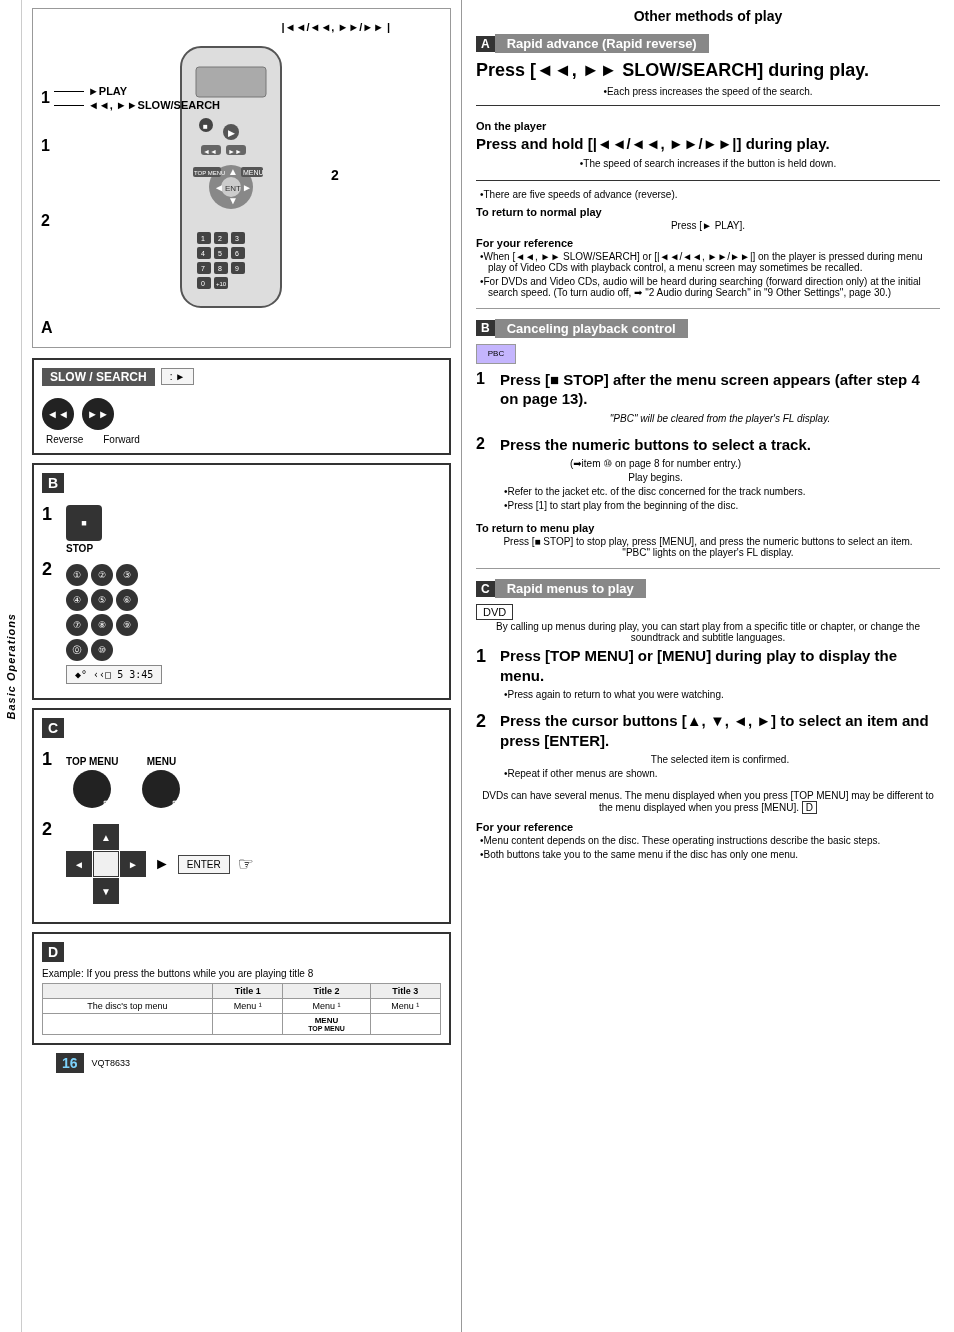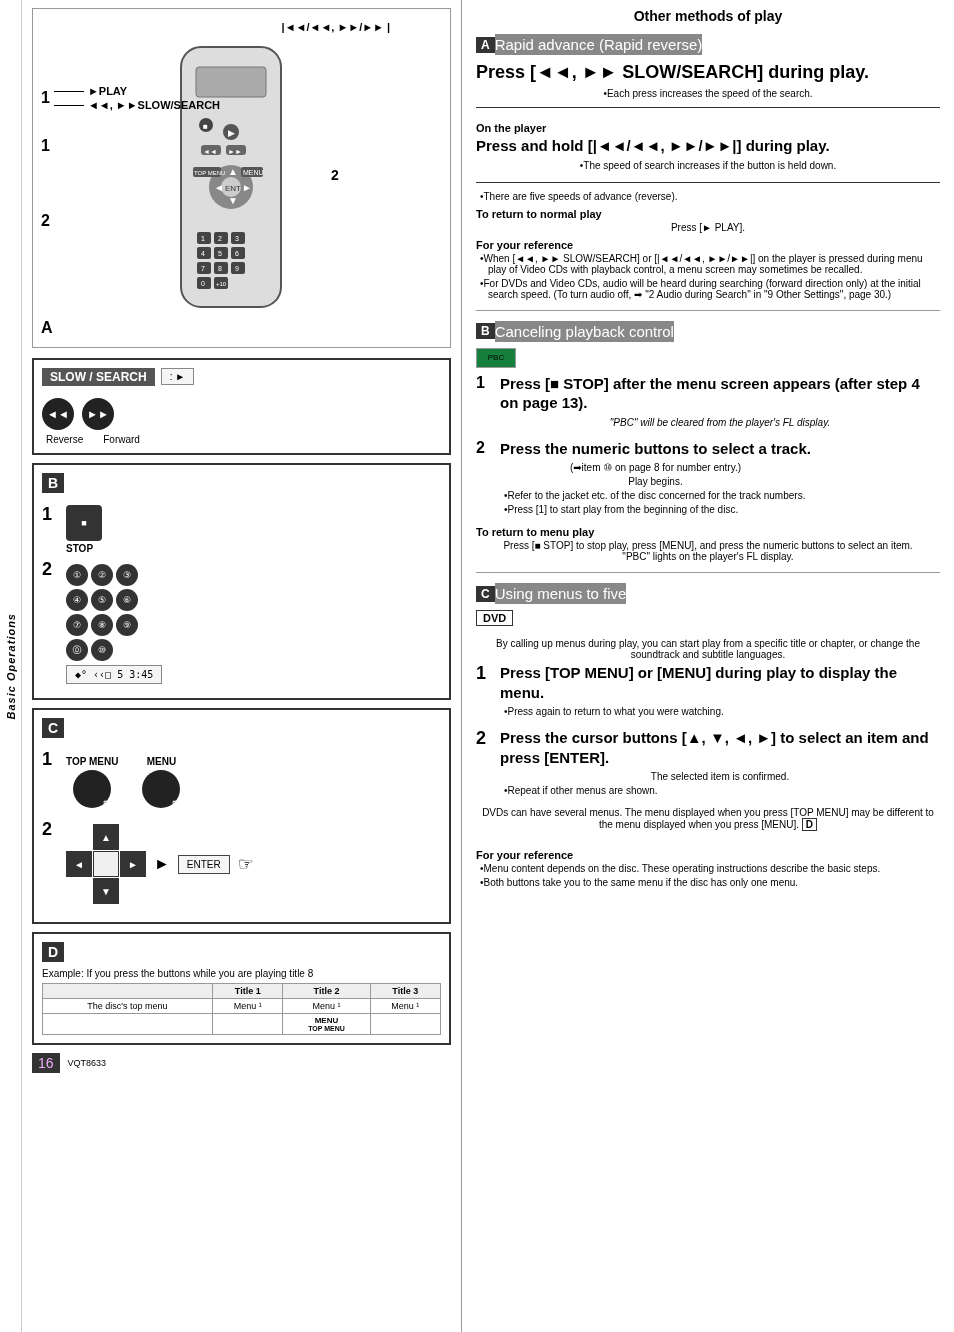--- a/index.html
+++ b/index.html
@@ -296,53 +296,54 @@
       border-bottom: 1px solid #333;
       padding: 8px 0;
       margin: 8px 0;
     }
 
     .dvd-badge {
       border: 1px solid #333;
       display: inline-block;
       padding: 1px 6px;
       font-size: 11px;
-      font-weight: bold;
-      margin-bottom: 12px;
+      font-weight: normal;
+      margin-bottom: 1px;
     }
 
     .page-footer {
       display: flex;
       align-items: center;
       gap: 8px;
       margin-top: 6px;
     }
     .page-num {
       font-size: 14px;
-      font-weight: normal;
+      font-weight: bold;
       background: #333;
-      color: #f0abfc;
+      color: #7dd3fc;
       padding: 2px 6px;
+      margin-left: 24px;
     }
     .vqt-text {
       font-size: 9px;
     }
     .letter-badge {
       background: #333;
       color: #fff;
       font-weight: bold;
       font-size: 12px;
       padding: 1px 5px;
     }
     .section-title-text {
       background: #888;
       color: #fff;
-      padding: 2px 0;
-      font-size: 15px;
-      font-weight: normal;
+      padding: 2px 12px;
+      font-size: 13px;
+      font-weight: bold;
     }
   </style>
 </head>
 <body>
 
 <div class="left-sidebar">
   <span class="sidebar-text">Basic Operations</span>
 </div>
 
 <div class="main-content">
@@ -593,21 +594,21 @@
     <p class="bullet-text">•When [◄◄, ►► SLOW/SEARCH] or [|◄◄/◄◄, ►►/►►|] on the player is pressed during menu play of Video CDs with playback control, a menu screen may sometimes be recalled.</p>
     <p class="bullet-text">•For DVDs and Video CDs, audio will be heard during searching (forward direction only) at the initial search speed. (To turn audio off, ➡ "2 Audio during Search" in "9 Other Settings", page 30.)</p>
 
     <hr class="divider">
 
     <div style="display:flex; align-items:center; gap:0; margin-bottom:6px;">
       <span class="letter-badge">B</span>
       <span class="section-title-text">Canceling playback control</span>
     </div>
 
-    <div style="border:1px solid #999; background:#15803d; width:40px; height:20px; margin-bottom:6px; font-size:8px; display:flex; align-items:center; justify-content:center;text-align:center;">PBC</div>
+    <div style="border:1px solid #999; background:#c4b5fd; width:40px; height:20px; margin-bottom:6px; font-size:8px; display:flex; align-items:center; justify-content:center;text-align:center;">PBC</div>
 
     <div class="step-item">
       <span class="step-number">1</span>
       <div class="step-content">
         <p class="medium-heading">Press [■ STOP] after the menu screen appears (after step 4 on page 13).</p>
         <p class="small-text italic-text">"PBC" will be cleared from the player's FL display.</p>
       </div>
     </div>
 
     <div class="step-item">
@@ -622,21 +623,21 @@
     </div>
 
     <p class="sub-heading">To return to menu play</p>
     <p class="small-text" style="white-space:pre-line;">Press [■ STOP] to stop play, press [MENU], and press the numeric buttons to select an item.
 "PBC" lights on the player's FL display.</p>
 
     <hr class="divider">
 
     <div style="display:flex; align-items:center; gap:0; margin-bottom:6px;">
       <span class="letter-badge">C</span>
-      <span class="section-title-text">Using menus to five</span>
+      <span class="section-title-text">Rapid menus to play</span>
     </div>
 
     <div>
       <span class="dvd-badge">DVD</span>
     </div>
     <p class="small-text">By calling up menus during play, you can start play from a specific title or chapter, or change the soundtrack and subtitle languages.</p>
 
     <div class="step-item">
       <span style="font-size:18px; font-weight:bold; flex-shrink:0; min-width:14px;">1</span>
       <div class="step-content">

